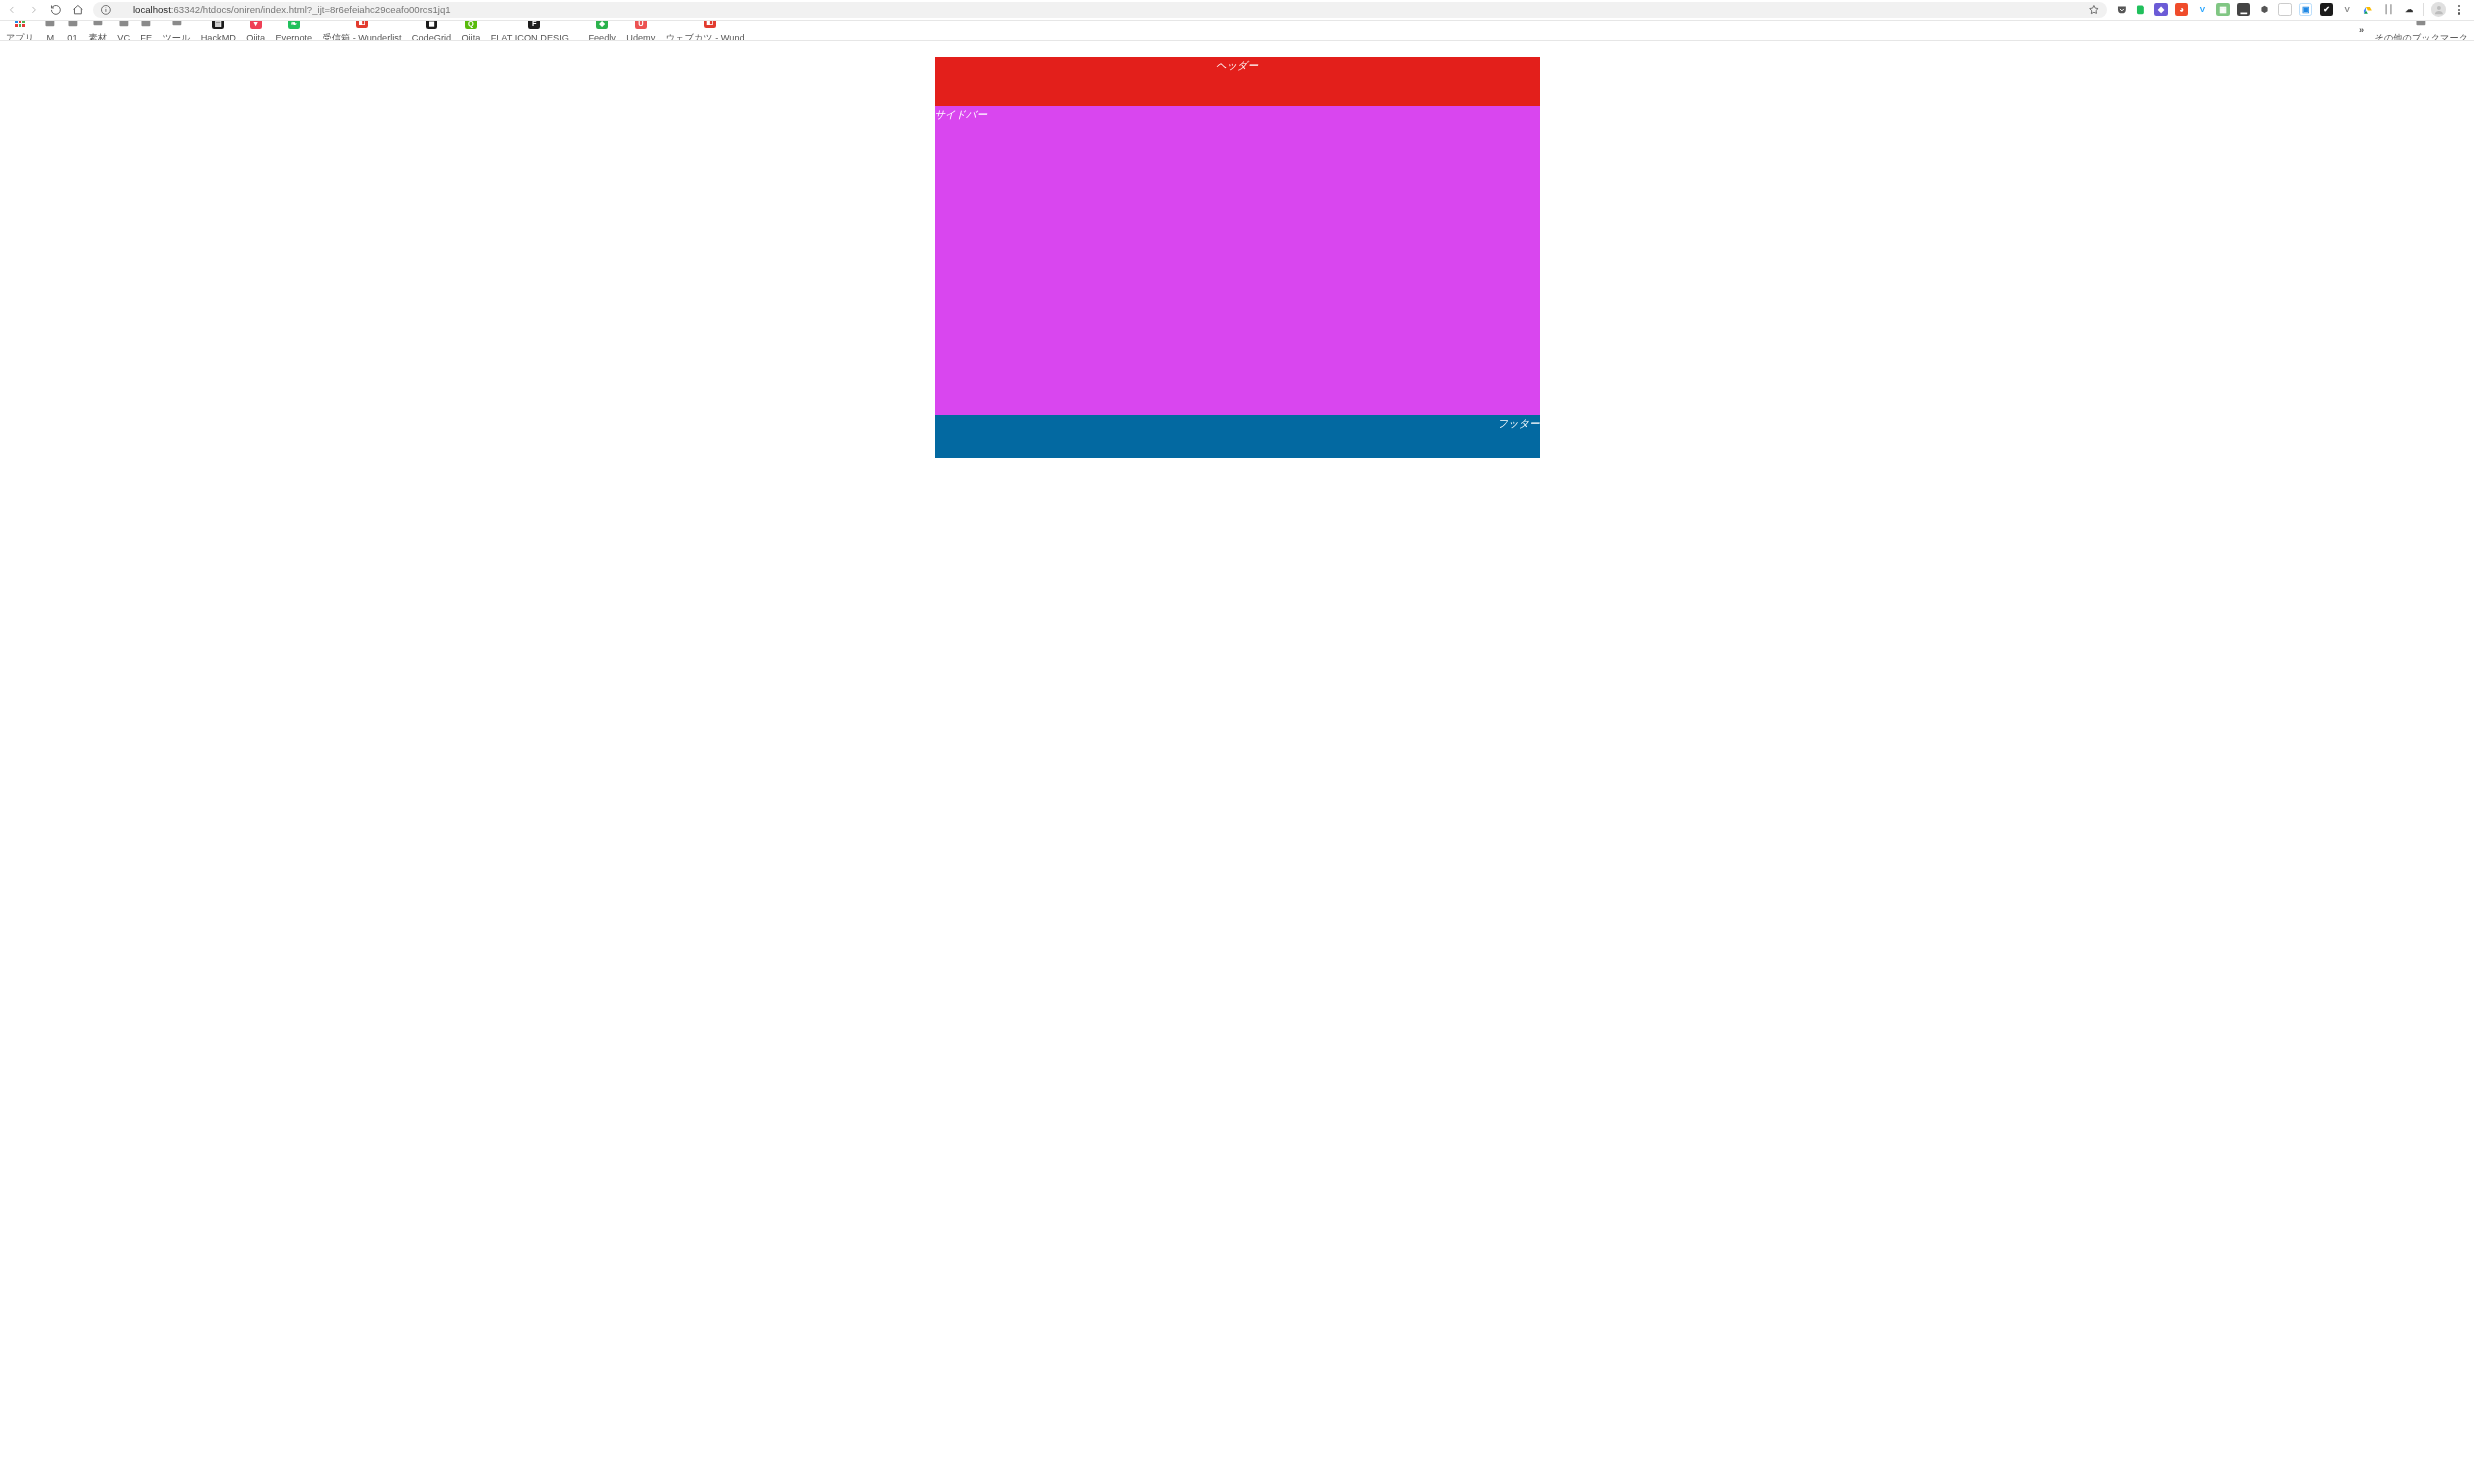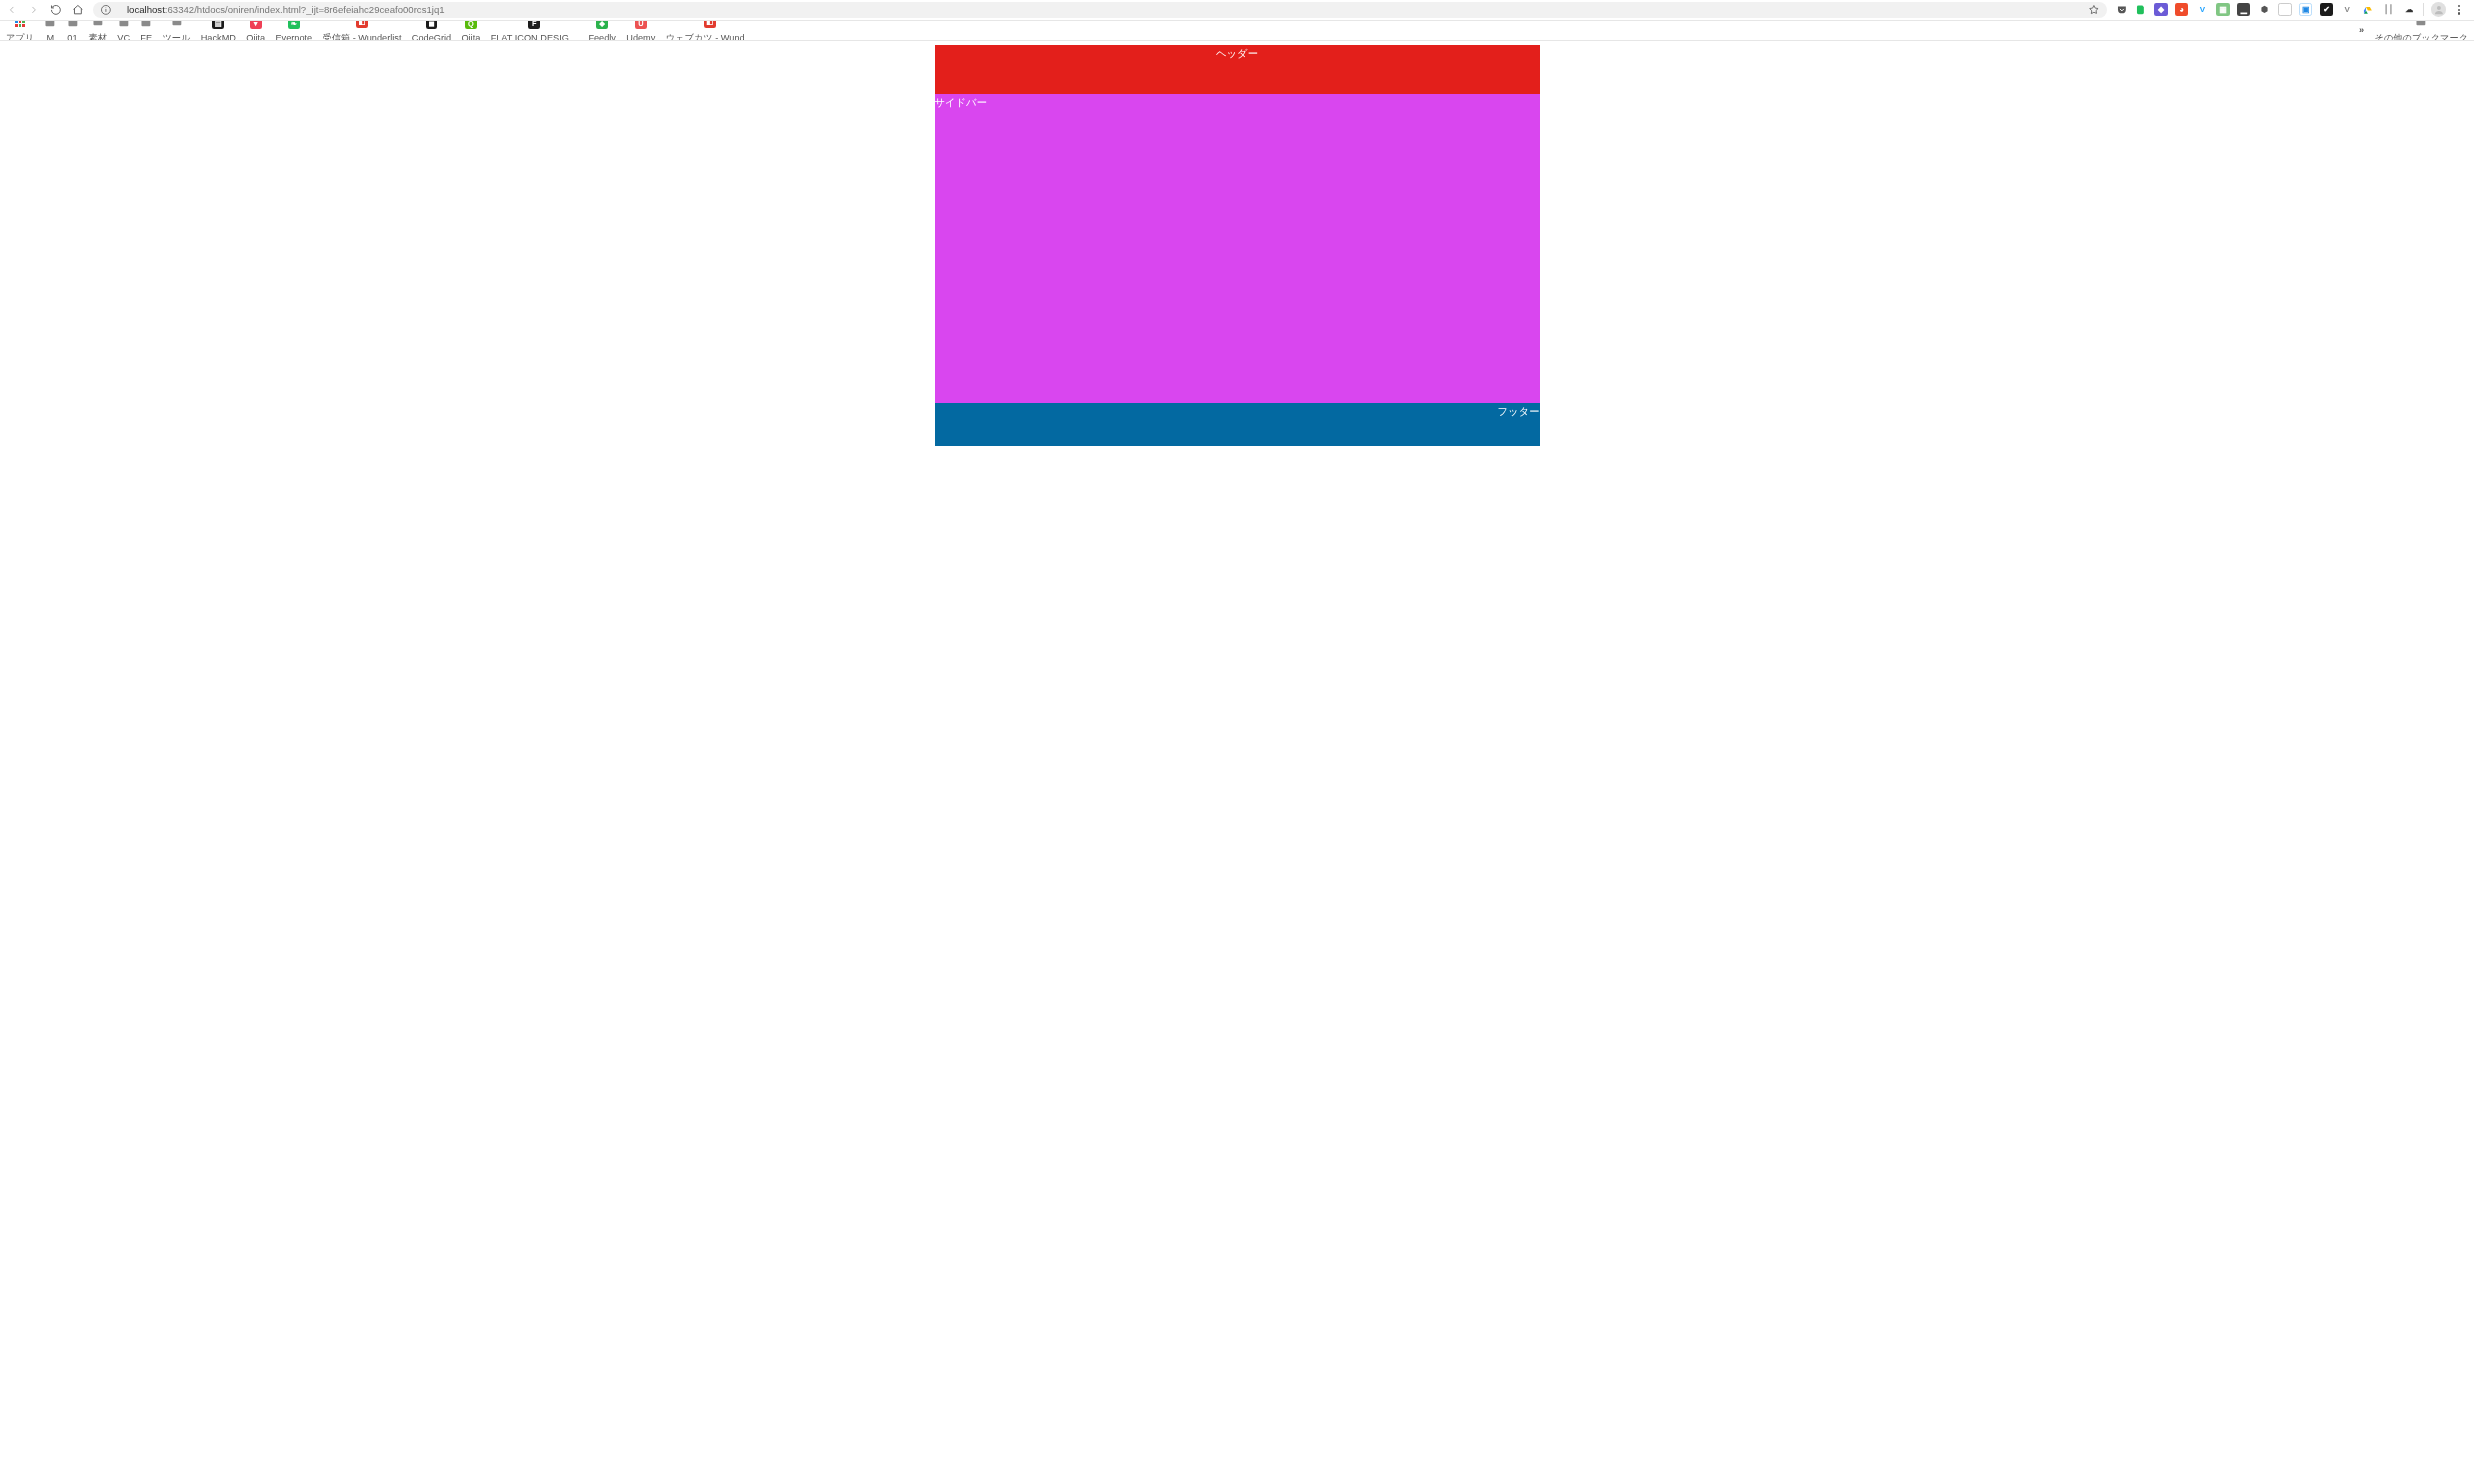--- a/index.html
+++ b/index.html
@@ -36,21 +36,21 @@
 
     .addr-wrap {
       flex: 1;
       display: flex;
       align-items: center;
       background: #f1f1f1;
       border-radius: 10.3px;
       height: 16px;
       padding: 0 7.4px;
       color: #333;
-      gap: 15px;
+      gap: 21px;
       font-size: 9.6px;
     }
     .addr-text .host { color: #2b2b2b; }
     .addr-text .path { color: #777; }
 
     .ext-bar {
       display: flex;
       align-items: center;
       gap: 7.4px;
       padding-right: 2.9px;
@@ -93,21 +93,22 @@
     .bm-grid3 i:nth-child(2){background:#fbc02d;}
     .bm-grid3 i:nth-child(4){background:#1e88e5;}
     .bm-folder{ color:#8a8a8a; }
     .bm-spacer{ flex:1; }
     .bm-more{ color:#555;font-weight:bold; }
 
     
     .viewport { width:100%; background:#fff; padding-top: 0; }
     .page {
       width: 605px;
-      margin: 4px auto;
+      margin: 16px auto;
+      font-style: italic;
     }
     .hdr {
       background: #e31f1b;
       color: #fff;
       text-align: center;
       font-size: 10.3px;
       height: 49px;
       padding-top: 1.5px;
     }
     .body-row {

